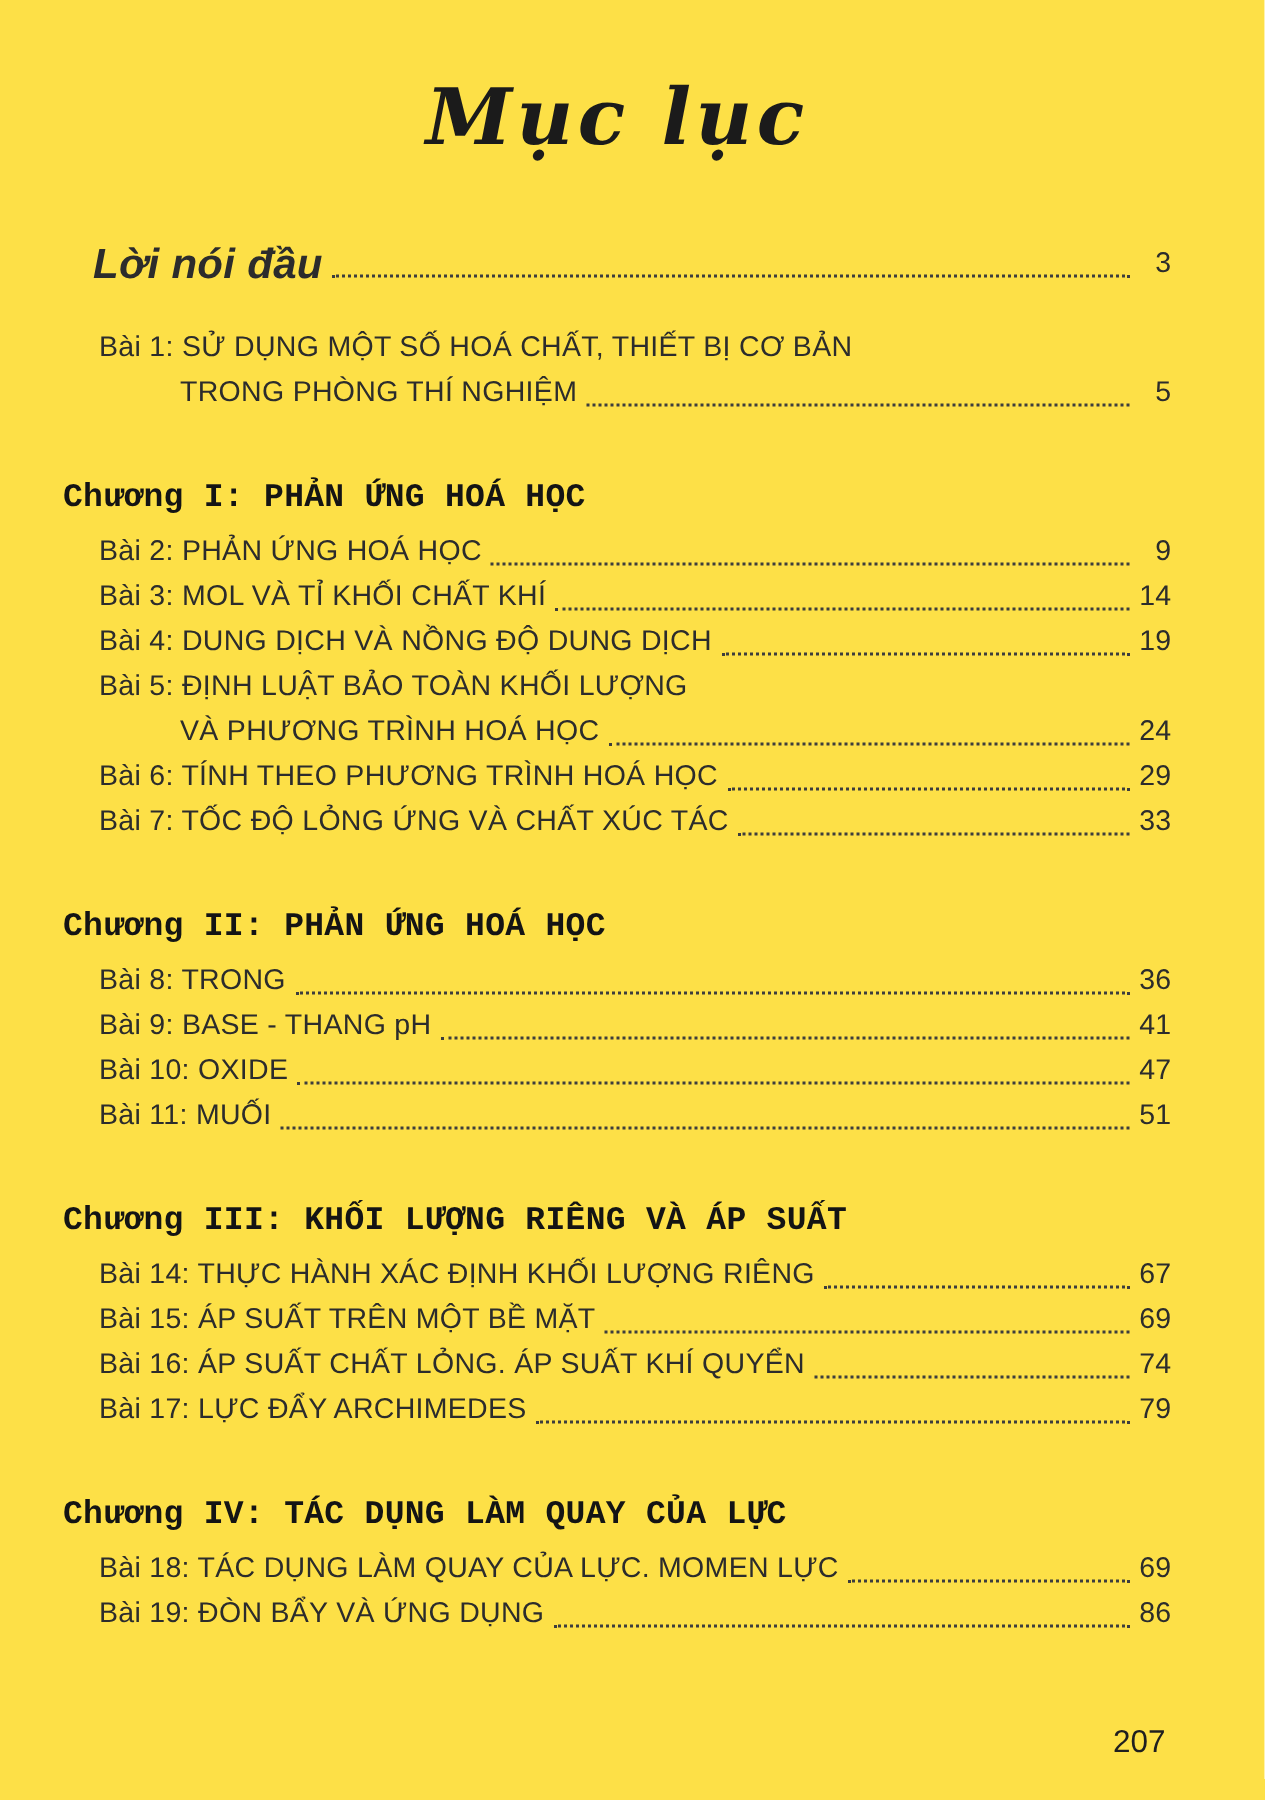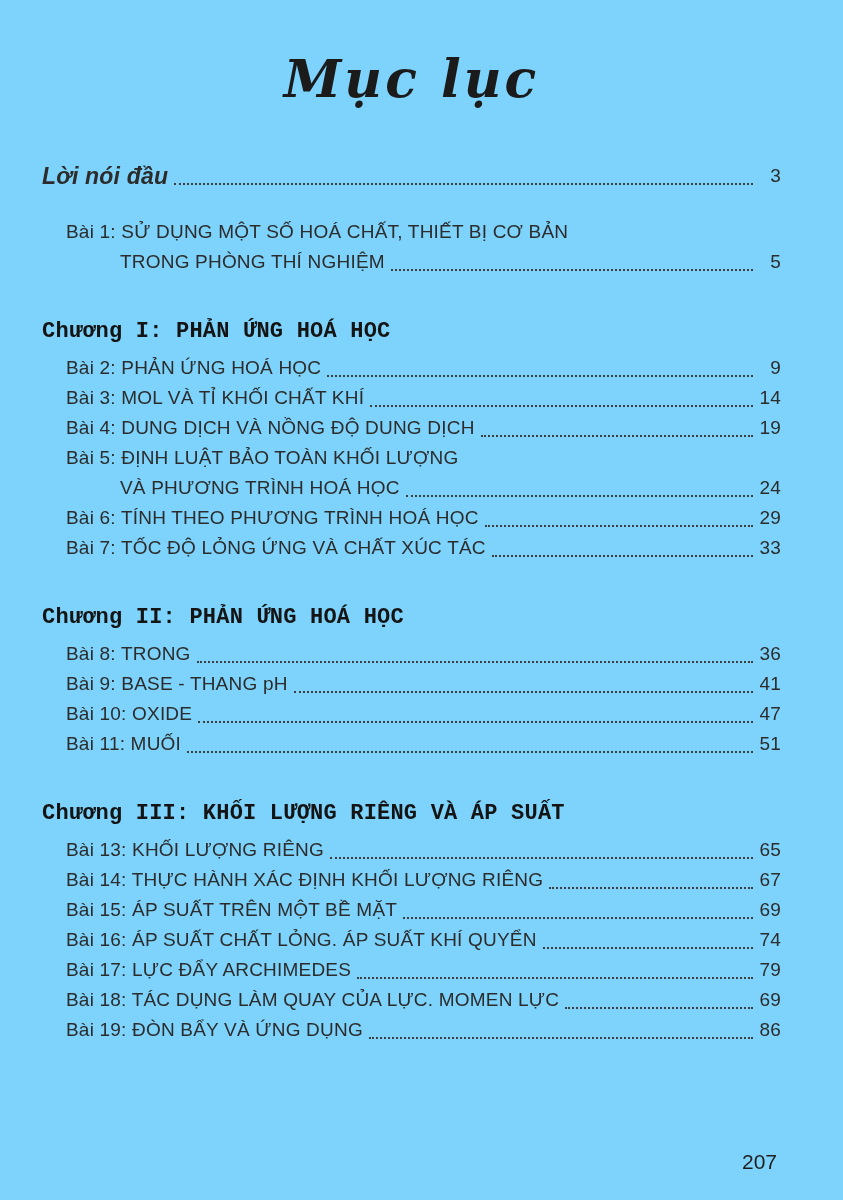--- a/index.html
+++ b/index.html
@@ -1,37 +1,37 @@
 <!DOCTYPE html>
 <html><head>
 <meta charset="utf-8">
 <style>
   * { margin:0; padding:0; box-sizing:border-box; }
   html,body { background:#ffffff; }
   body { font-family:"Liberation Sans", sans-serif; }
   .page {
-    width:843px; height:1200px; background:#7dd3fc; position:relative;
+    width:843px; height:1200px; background:#fde047; position:relative;
     padding:34px 62px 0 42px; color:#2c2c2c; overflow:hidden;
   }
   .title {
     text-align:center; font-family:"DejaVu Serif", serif; font-style:italic;
     font-weight:bold; font-size:52px; color:#1b1b1b; letter-spacing:3px;
     margin:14px 0 0 0;
   }
   .toc { margin-top:52px; }
   .entry {
     display:flex; align-items:flex-end; font-size:19px; line-height:30px;
     letter-spacing:0.2px; color:#2c2c2c;
   }
   .entry .label { white-space:nowrap; }
   .dots {
     flex:1; border-bottom:2.6px dotted #3d3d3d; margin:0 4px 6px 6px; min-width:18px;
   }
   .pg { white-space:nowrap; min-width:24px; text-align:right; }
-  .preface .label { font-weight:bold; font-style:italic; font-size:23px; }
+  .preface .label { font-weight:bold; font-style:italic; font-size:28px;margin-left:20px; }
   .indent { padding-left:24px; }
   .indent2 { padding-left:78px; }
   .plainline { font-size:19px; line-height:30px; letter-spacing:0.2px; padding-left:24px; white-space:nowrap; }
   .block-gap { margin-top:26px; }
   .chapter-title {
     font-family:Liberation Mono, monospace; font-weight:bold; font-size:22px;
     color:#141414; margin:42px 0 9px 0; letter-spacing:0.2px;
   }
   .pagenum {
     position:absolute; right:66px; bottom:26px; font-size:21px; color:#1f1f1f;
@@ -112,45 +112,41 @@
     </div>
     <div class="entry">
       <span class="label indent">Bài 11: MUỐI</span>
       <span class="dots"></span>
       <span class="pg">51</span>
     </div>
 
     <h2 class="chapter-title">Chương III: KHỐI LƯỢNG RIÊNG VÀ ÁP SUẤT</h2>
 
     <div class="entry">
-      <span class="label indent">Bài 13: KHỐI LƯỢNG RIÊNG</span>
-      <span class="dots"></span>
-      <span class="pg">65</span>
-    </div>
-    <div class="entry">
       <span class="label indent">Bài 14: THỰC HÀNH XÁC ĐỊNH KHỐI LƯỢNG RIÊNG</span>
       <span class="dots"></span>
       <span class="pg">67</span>
     </div>
     <div class="entry">
       <span class="label indent">Bài 15: ÁP SUẤT TRÊN MỘT BỀ MẶT</span>
       <span class="dots"></span>
       <span class="pg">69</span>
     </div>
     <div class="entry">
       <span class="label indent">Bài 16: ÁP SUẤT CHẤT LỎNG. ÁP SUẤT KHÍ QUYỂN</span>
       <span class="dots"></span>
       <span class="pg">74</span>
     </div>
     <div class="entry">
       <span class="label indent">Bài 17: LỰC ĐẨY ARCHIMEDES</span>
       <span class="dots"></span>
       <span class="pg">79</span>
     </div>
 
+    <h2 class="chapter-title">Chương IV: TÁC DỤNG LÀM QUAY CỦA LỰC</h2>
 
     <div class="entry">
       <span class="label indent">Bài 18: TÁC DỤNG LÀM QUAY CỦA LỰC. MOMEN LỰC</span>
       <span class="dots"></span>
       <span class="pg">69</span>
     </div>
     <div class="entry">
       <span class="label indent">Bài 19: ĐÒN BẨY VÀ ỨNG DỤNG</span>
       <span class="dots"></span>
       <span class="pg">86</span>

